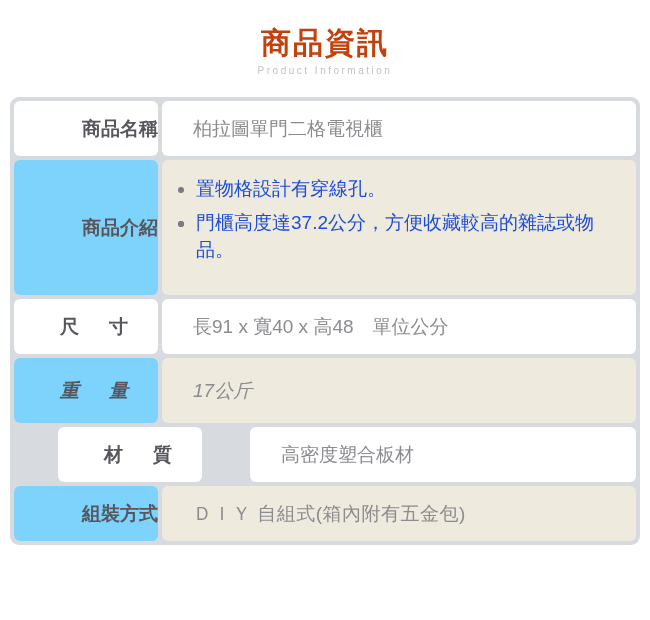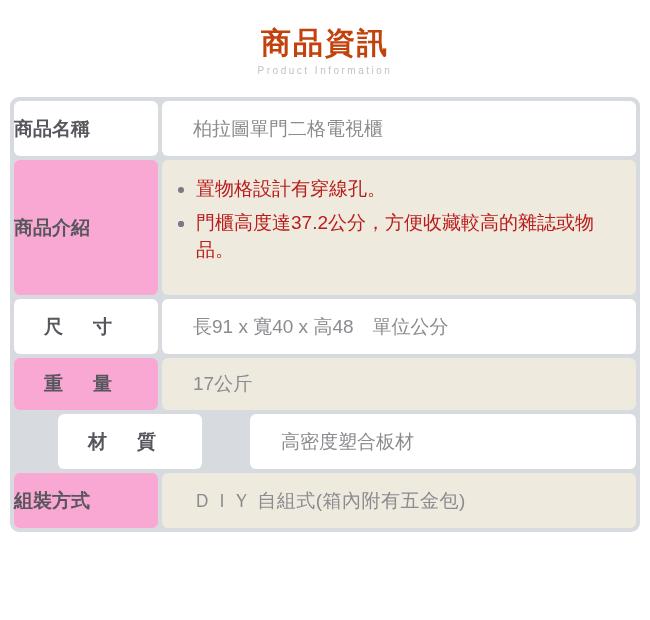--- a/index.html
+++ b/index.html
@@ -66,21 +66,21 @@
   .cell-value {
     border-radius: 6px;
     box-sizing: border-box;
     display: flex;
     align-items: center;
   }
 
   .cell-label {
     width: 144px;
     flex: 0 0 144px;
-    justify-content: flex-start;
+    justify-content: flex-end;
     font-size: 19px;
     font-weight: bold;
     color: #56565c;
   }
   .cell-label .lab {
     display: inline-block;
   }
   .cell-label.spaced .lab {
     letter-spacing: 30px;
     padding-left: 30px;
@@ -94,51 +94,51 @@
     line-height: 1.55;
   }
 
   
   .row.light .cell-label,
   .row.light .cell-value {
     background: #ffffff;
   }
   .row.dark .cell-label,
   .row.dark .cell-value {
-    background: #f9a8d4;
+    background: #7dd3fc;
   }
   .row.dark .cell-value {
     background: #efeade;
   }
 
   
   .row.r-name   .cell-label, .row.r-name   .cell-value { height: 55px; }
   .row.r-intro  .cell-label, .row.r-intro  .cell-value { height: 135px; }
   .row.r-size   .cell-label, .row.r-size   .cell-value { height: 55px; }
-  .row.r-weight .cell-label, .row.r-weight .cell-value { height: 52px; }
+  .row.r-weight .cell-label, .row.r-weight .cell-value { height: 65px; font-style: italic; }
   .row.r-mat    .cell-label, .row.r-mat    .cell-value { height: 55px; margin-left: 44px; }
   .row.r-asm    .cell-label, .row.r-asm    .cell-value { height: 55px; }
 
   
   .cell-value.bullets {
     align-items: center;
     padding: 0 16px 0 14px;
   }
   .bullet-list {
     margin: 0;
     padding: 0;
     list-style: none;
     width: 100%;
   }
   .bullet-list li {
     position: relative;
     padding-left: 20px;
     margin: 0 0 7px 0;
     font-size: 19px;
-    color: #b91c1c;
+    color: #1d4ed8;
     line-height: 1.42;
   }
   .bullet-list li:last-child {
     margin-bottom: 15px;
   }
   .bullet-list li .dot {
     position: absolute;
     left: 2px;
     top: 11px;
     width: 6px;

